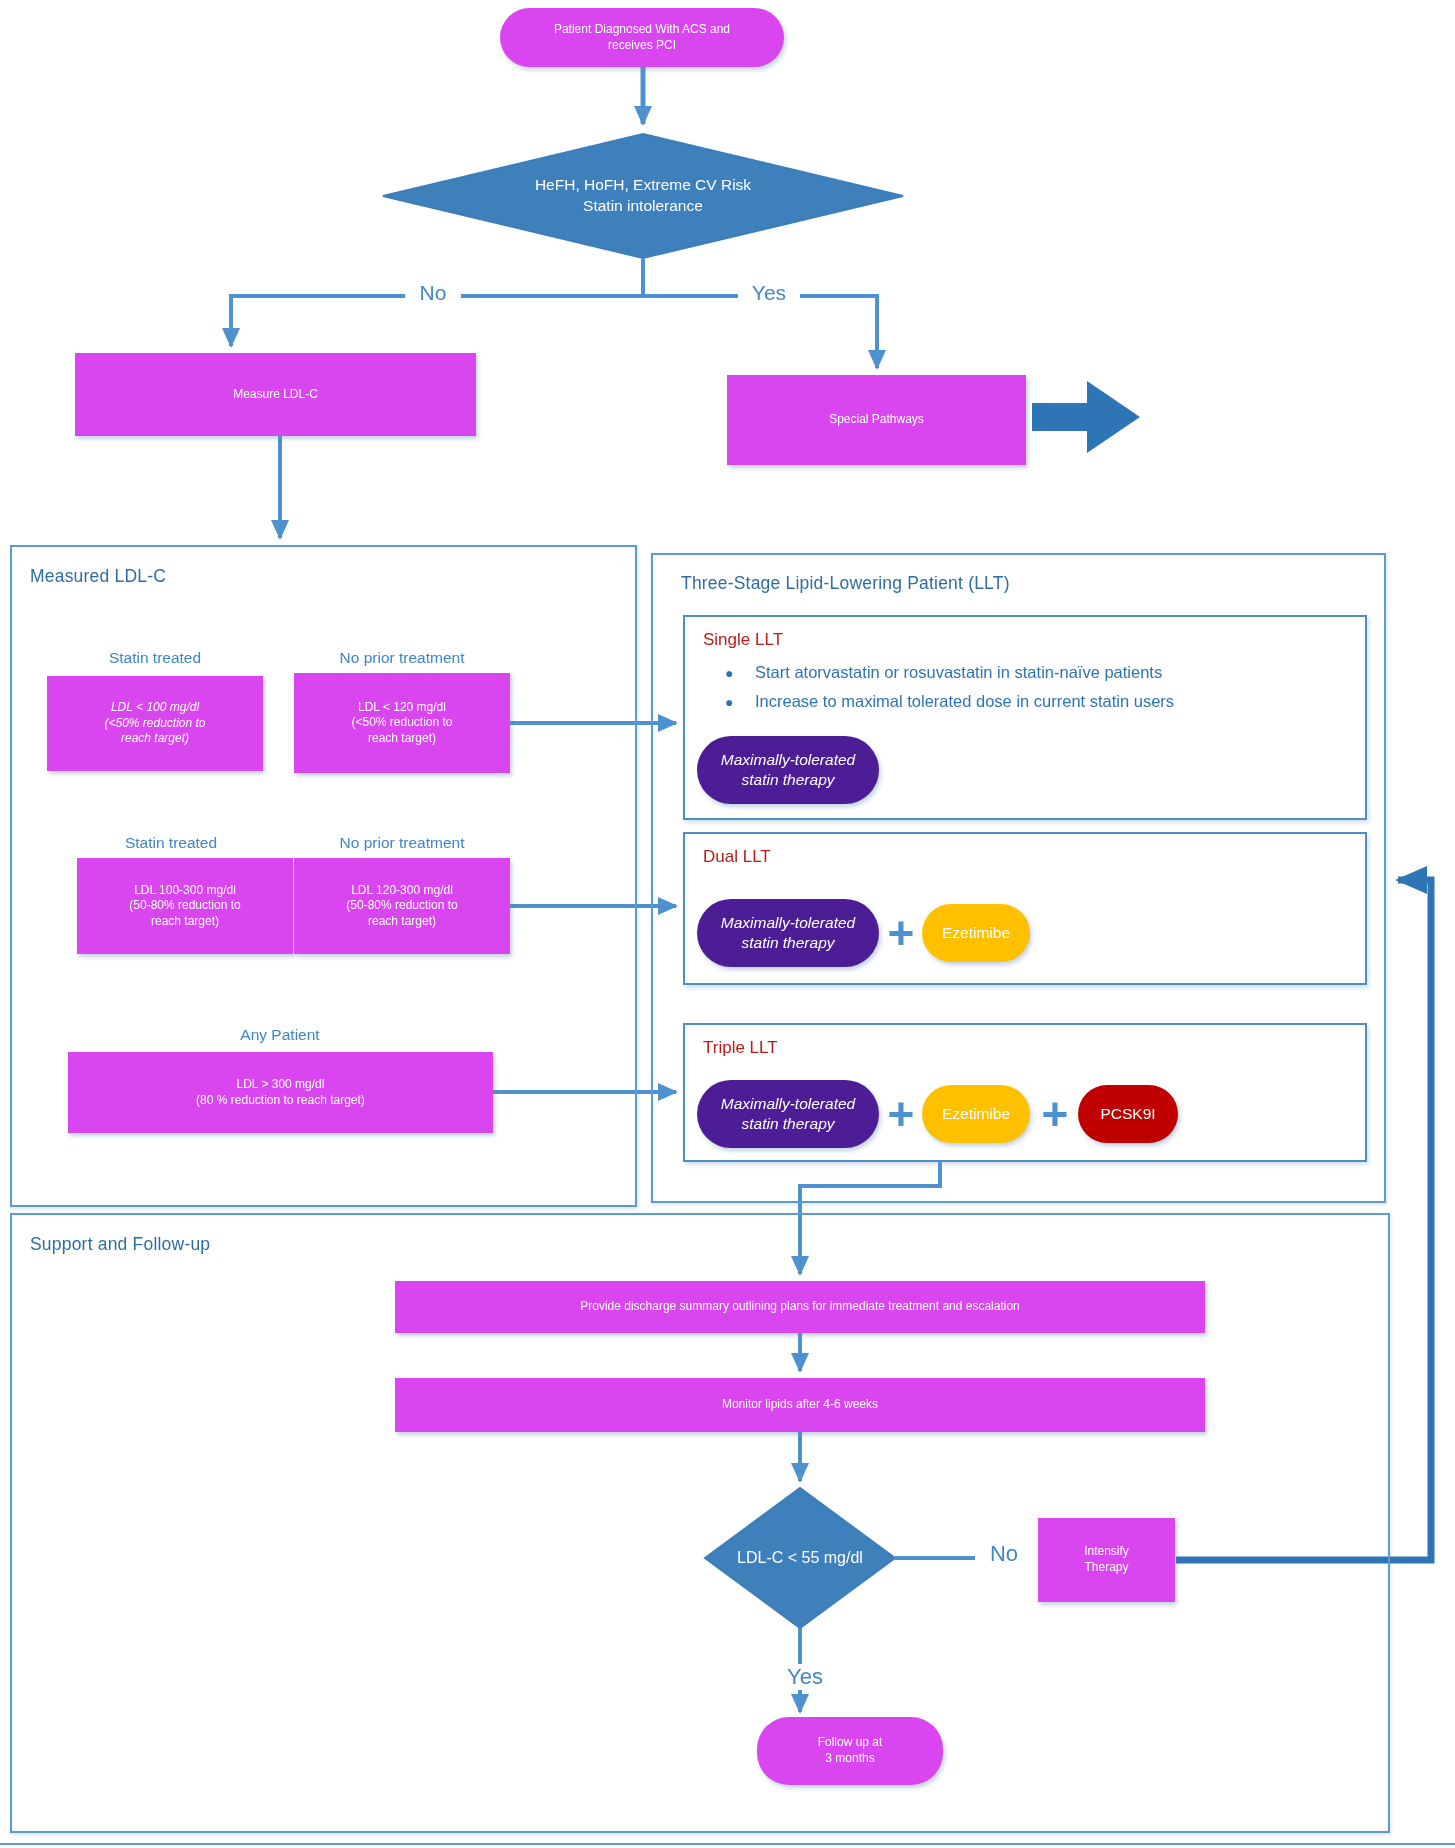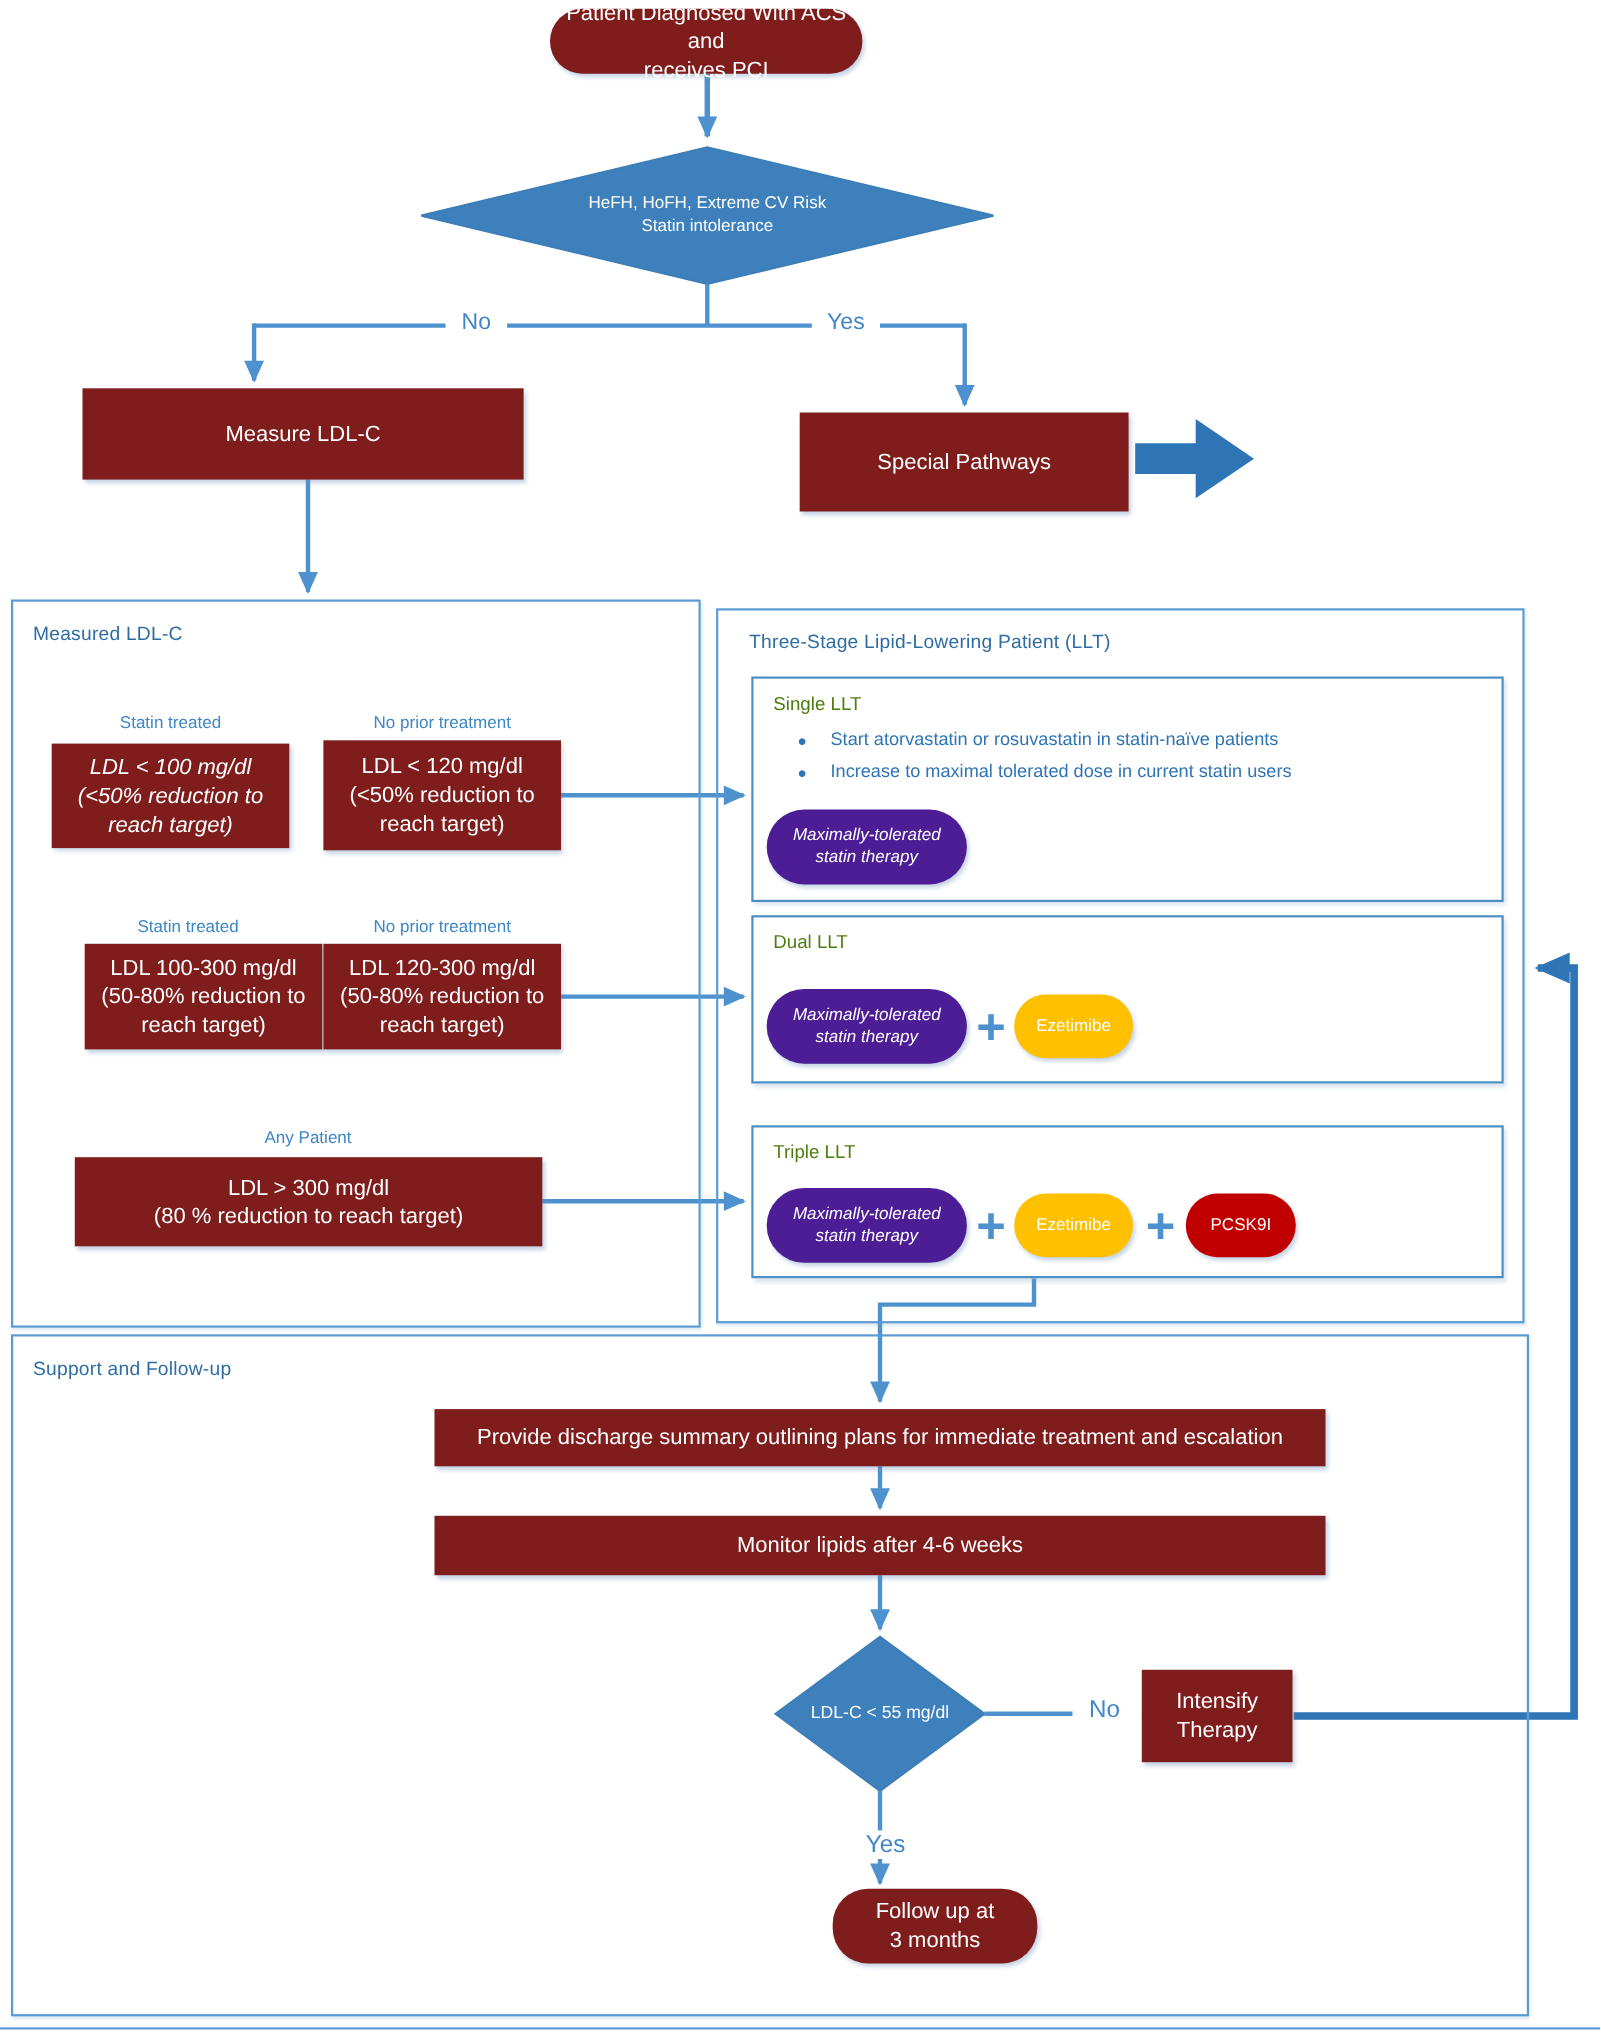--- a/index.html
+++ b/index.html
@@ -1,36 +1,36 @@
 <!DOCTYPE html>
 <html><head>
 <meta charset="utf-8">
 <style>
   html,body { margin:0; padding:0; background:#ffffff; }
   body { font-family:"Liberation Sans", sans-serif; }
   .canvas { position:relative; width:1455px; height:1848px; background:#ffffff; overflow:hidden; }
   .layer { position:absolute; left:0; top:0; width:1455px; height:1848px; }
   .pre { white-space:pre-line; }
   .node {
-    position:absolute; background:#7f1d1d; color:#ffffff;
+    position:absolute; background:#d946ef; color:#ffffff;
     display:flex; align-items:center; justify-content:center; text-align:center;
-    font-size:20px; line-height:1.3;
+    font-size:12px; line-height:1.3;
     box-shadow:2px 3px 4px rgba(100,140,185,.38);
     box-sizing:border-box;
   }
   .pill { border-radius:30px; }
   .dtext { position:absolute; color:#ffffff; display:flex; align-items:center; justify-content:center;
     text-align:center; font-size:15.5px; line-height:1.35; }
   .panel { position:absolute; border:2px solid #5B9BD5; background:transparent; box-sizing:border-box;
     box-shadow:1px 2px 3px rgba(120,160,200,.25); }
   .panel-title { position:absolute; font-size:17.5px; color:#2E6DA4; letter-spacing:.2px; }
   .cat-label { position:absolute; color:#3C86C6; font-size:15.5px; text-align:center; }
   .subbox { position:absolute; border:2px solid #4D8FC4; background:#ffffff; box-sizing:border-box;
     box-shadow:2px 3px 4px rgba(120,160,200,.3); }
-  .subtitle { position:absolute; color:#4d7c0f; font-size:17px; }
+  .subtitle { position:absolute; color:#b91c1c; font-size:17px; }
   .bullet-row { position:absolute; display:flex; color:#2E74B5; font-size:16.5px; line-height:1.2; }
   .bullet-glyph { width:30px; text-align:left; padding-left:2px; font-size:14px; line-height:1.45; }
   .greenpill  { background:#4c1d95; border-radius:34px; font-size:15.5px;font-style:italic; }
   .orangepill { background:#FFC000; border-radius:29px; font-size:15.5px; }
   .redpill    { background:#C00000; border-radius:29px; font-size:15.5px; }
   .plus { position:absolute; color:#4D92CE; font-size:46px; font-weight:bold; line-height:1;
     display:flex; align-items:center; justify-content:center; }
   .branch-label { position:absolute; background:#ffffff; color:#4287C5; font-size:21px;
     padding:0 5px; text-align:center; }
   .bottom-rule { position:absolute; left:0; top:1843px; width:1455px; height:0;

